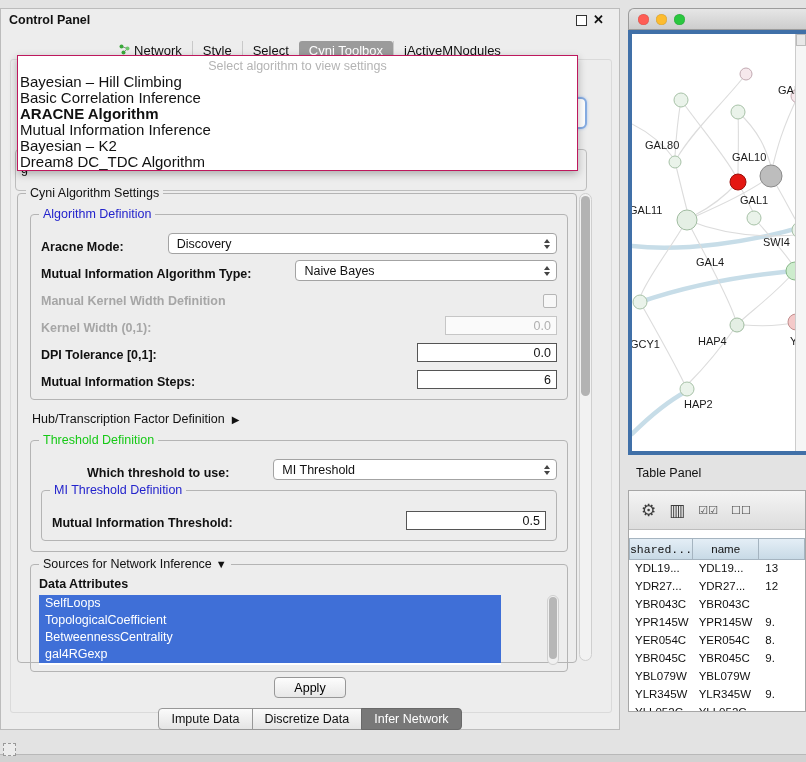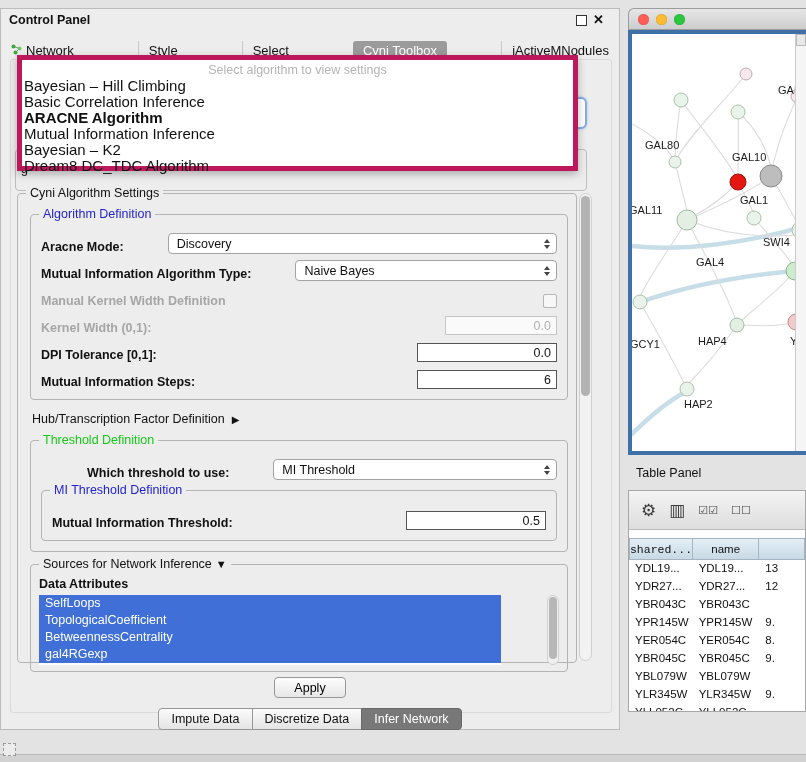--- a/index.html
+++ b/index.html
@@ -6,21 +6,21 @@
   #stage{position:relative;width:806px;height:762px;background:#e3e3e3;overflow:hidden;
          font-family:"Liberation Sans",sans-serif;color:#111;font-size:12.5px;}
   
   .cp{position:absolute;left:0;top:8px;width:620px;height:722px;background:#ededed;
       border:1px solid #bcbcbc;box-sizing:border-box;}
   .cp-title{position:relative;height:22px;}
   .cp-title-text{position:absolute;left:8px;top:4px;font-weight:bold;font-size:12.5px;}
   .cp-float{position:absolute;left:575px;top:6px;width:9px;height:9px;border:1.5px solid #333;background:#fff;}
   .cp-close{position:absolute;left:592px;top:3px;font-size:13px;font-weight:bold;color:#111;cursor:default;}
   .cp-inner{position:absolute;left:9px;top:50px;width:600px;height:652px;border:1px solid #dadada;border-radius:3px;}
-  .cp-tabs{position:absolute;left:0;top:30px;width:100%;display:flex;justify-content:space-between;align-items:center;height:22px;}
+  .cp-tabs{position:absolute;left:0;top:30px;width:100%;display:flex;justify-content:center;align-items:center;height:22px;}
   .cp-tab{display:flex;align-items:center;gap:4px;padding:2px 10px;font-size:13px;border-left:1px solid #c9c9c9;}
   .cp-tab:first-child{border-left:none;}
   .cp-tab.sel{background:#9b9b9b;color:#fff;border-radius:3px;border-left:none;}
   
   .frag-group{position:absolute;left:14px;top:140px;width:570px;height:40px;border:1px solid #bdbdbd;border-radius:4px;}
   .frag-g{position:absolute;left:5px;top:12px;font-size:12.5px;}
   .frag-combo{position:absolute;left:554px;top:88px;width:28px;height:28px;background:#fff;
               border:2px solid #86ace2;border-radius:6px;box-shadow:0 0 3px #a5c3ef;}
   
   .cyni{position:absolute;left:16px;top:184px;width:560px;height:470px;border:1px solid #b4b4b4;
@@ -62,21 +62,21 @@
   .apply{position:absolute;left:50%;transform:translateX(-50%);top:668px;width:72px;height:21px;
          background:linear-gradient(#fdfdfd,#e7e7e7);border:1px solid #979797;border-radius:4px;
          font-family:inherit;font-size:12.5px;padding:0;}
   .bottom-tabs{position:absolute;left:0;top:699px;width:100%;display:flex;justify-content:center;}
   .seg{padding:3px 12px;font-size:12.5px;background:linear-gradient(#fbfbfb,#e4e4e4);
        border:1px solid #979797;margin-left:-1px;}
   .seg.first{border-radius:4px 0 0 4px;margin-left:0;}
   .seg.last{border-radius:0 4px 4px 0;}
   .seg.sel{background:#787878;color:#fff;border-color:#696969;}
   
-  .dd{position:absolute;left:17px;top:55px;width:561px;height:116px;background:#fff;border:5px solid #be185d;
+  .dd{position:absolute;left:17px;top:55px;width:561px;height:116px;background:#fff;border:1px solid #be185d;
       box-shadow:0 3px 8px rgba(0,0,0,.28);z-index:60;padding-top:2px;box-sizing:border-box;}
   .dd-ph{height:16px;line-height:16px;text-align:center;color:#b4b4b4;font-size:12.5px;}
   .dd-item{height:16px;line-height:16px;padding-left:2px;font-size:15px;}
   .dd-item.bold{font-weight:bold;}
   
   .nw{position:absolute;left:628px;top:8px;width:178px;height:447px;}
   .nw-title{position:absolute;left:0;top:0;width:100%;height:22px;background:linear-gradient(#e6e6e6,#cdcdcd);
             border:1px solid #9c9c9c;border-right:none;border-radius:6px 0 0 0;box-sizing:border-box;
             display:flex;align-items:center;gap:7px;padding-left:9px;}
   .tl{width:11px;height:11px;border-radius:50%;box-shadow:inset 0 0 1px rgba(0,0,0,.4);}

